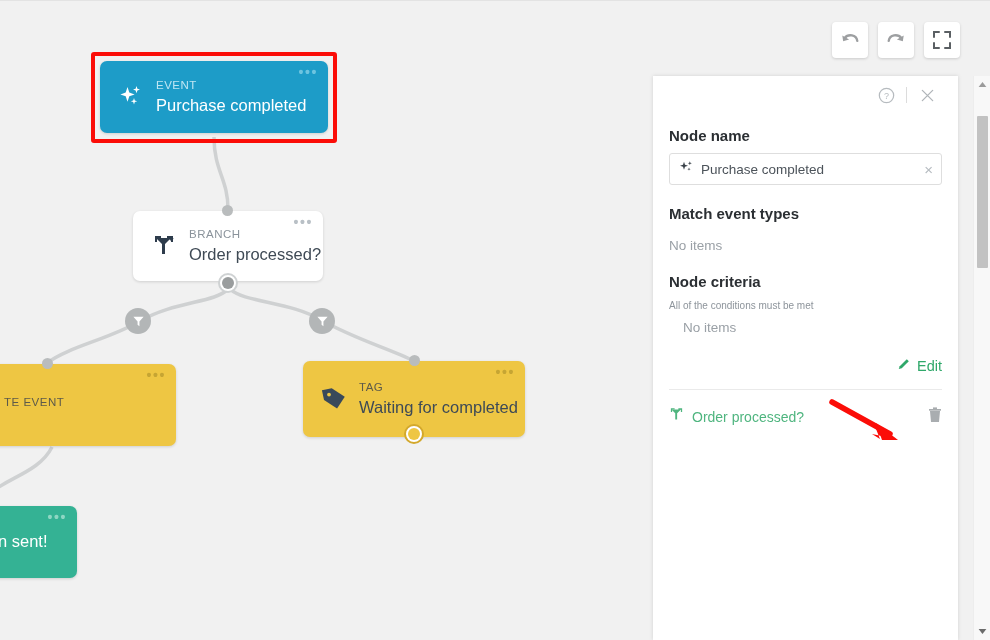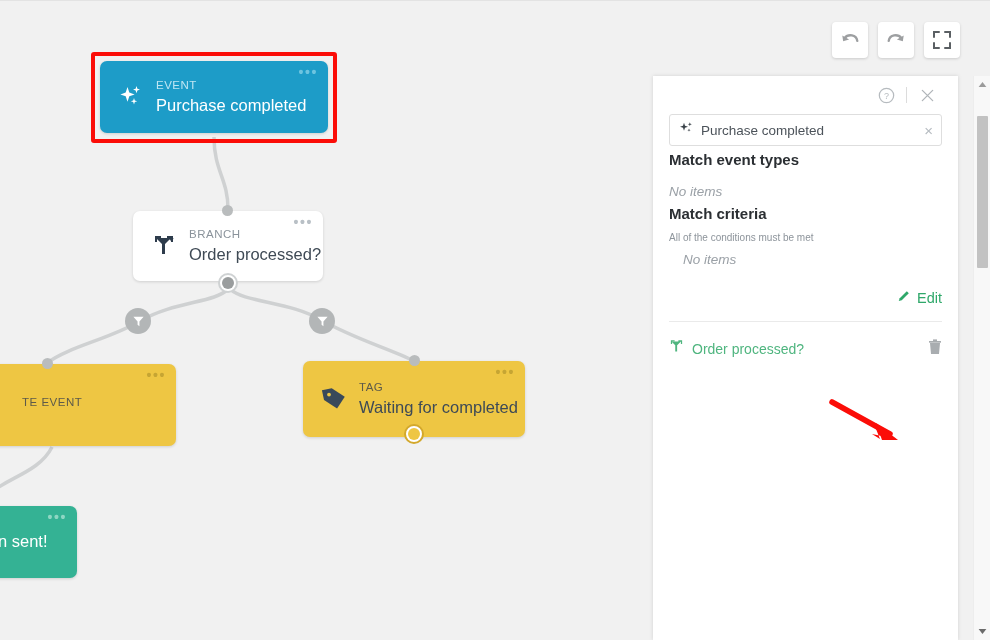--- a/index.html
+++ b/index.html
@@ -187,25 +187,24 @@
     background: #dcdcdc;
     margin: 0 5px;
   }
 
   .sec-title {
     font-size: 15px;
     font-weight: bold;
     color: #2b2f33;
     margin: 13px 0 9px 0;
   }
-  .sec-title.tight { margin-top: 5px; }
+  .sec-title.tight { margin-top: 20px; }
 
   .noitems {
     font-size: 13.5px;
-    font-style: italic;
     color: #9aa0a6;
     margin: 16px 0 6px 0;
   }
   .noitems.indent { margin-left: 14px; margin-top: 6px; }
 
   .muted-line {
     font-size: 10px;
     color: #8d949b;
     line-height: 1.45;
     margin: 2px 0 0 0;
@@ -360,21 +359,21 @@
       </svg>
     </div>
     <div class="funnel" style="left:309px; top:307px;">
       <svg width="13" height="13" viewBox="0 0 14 14">
         <path d="M1.5 2 H12.5 L8 7 V12 L6 10.5 V7 Z" fill="#ffffff"></path>
       </svg>
     </div>
 
     <div class="node node-yellow" id="node-update">
       <span class="dots">•••</span>
-      <span class="ntext" style="margin-left:76px;">
+      <span class="ntext" style="margin-left:58px;">
         <span class="ntype">TE EVENT</span>
       </span>
     </div>
     <div class="port in" style="left:42px; top:357px;"></div>
 
     <div class="node node-yellow" id="node-tag">
       <span class="dots">•••</span>
       <span class="nicon">
         <svg width="26" height="26" viewBox="0 0 26 26">
           <path d="M13 2 L24 13 L14 23 L3 12 L3 2 Z" fill="#39495a" transform="rotate(-12 13 13)"></path>
@@ -433,36 +432,37 @@
           </svg>
         </div>
         <div class="hd-sep"></div>
         <div class="hd-icon">
           <svg width="15" height="15" viewBox="0 0 16 16">
             <path d="M2.5 2.5 L13.5 13.5 M13.5 2.5 L2.5 13.5" stroke="#b0b5b9" stroke-width="1.4" stroke-linecap="round"></path>
           </svg>
         </div>
       </div>
 
+      <div class="sec-title">Node name</div>
       <div class="name-input">
         <span>
           <svg width="15" height="15" viewBox="0 0 18 18">
             <path d="M6 2 L7.2 5.6 L10.8 6.8 L7.2 8 L6 11.6 L4.8 8 L1.2 6.8 L4.8 5.6 Z" fill="#3a4249"></path>
             <path d="M13 1.5 L13.6 3.3 L15.4 3.9 L13.6 4.5 L13 6.3 L12.4 4.5 L10.6 3.9 L12.4 3.3 Z" fill="#3a4249"></path>
             <path d="M12 9 L12.5 10.5 L14 11 L12.5 11.5 L12 13 L11.5 11.5 L10 11 L11.5 10.5 Z" fill="#3a4249"></path>
           </svg>
         </span>
         <span class="val" title="Node name">Purchase completed</span>
         <span class="clear">×</span>
       </div>
 
       <div class="sec-title tight">Match event types</div>
       <div class="noitems">No items</div>
 
-      <div class="sec-title tight">Match criteria</div>
+      <div class="sec-title tight">Node criteria</div>
       <div class="muted-line">All of the conditions must be met</div>
       <div class="noitems indent">No items</div>
 
       <div class="edit-row">
         <span>
           <svg width="14" height="14" viewBox="0 0 16 16">
             <path d="M2 13.8 L3.1 10.6 L11.2 2.5 L13.5 4.8 L5.4 12.9 Z" fill="#2fa86a"></path>
           </svg>
         </span>
         <span class="lbl">Edit</span>

